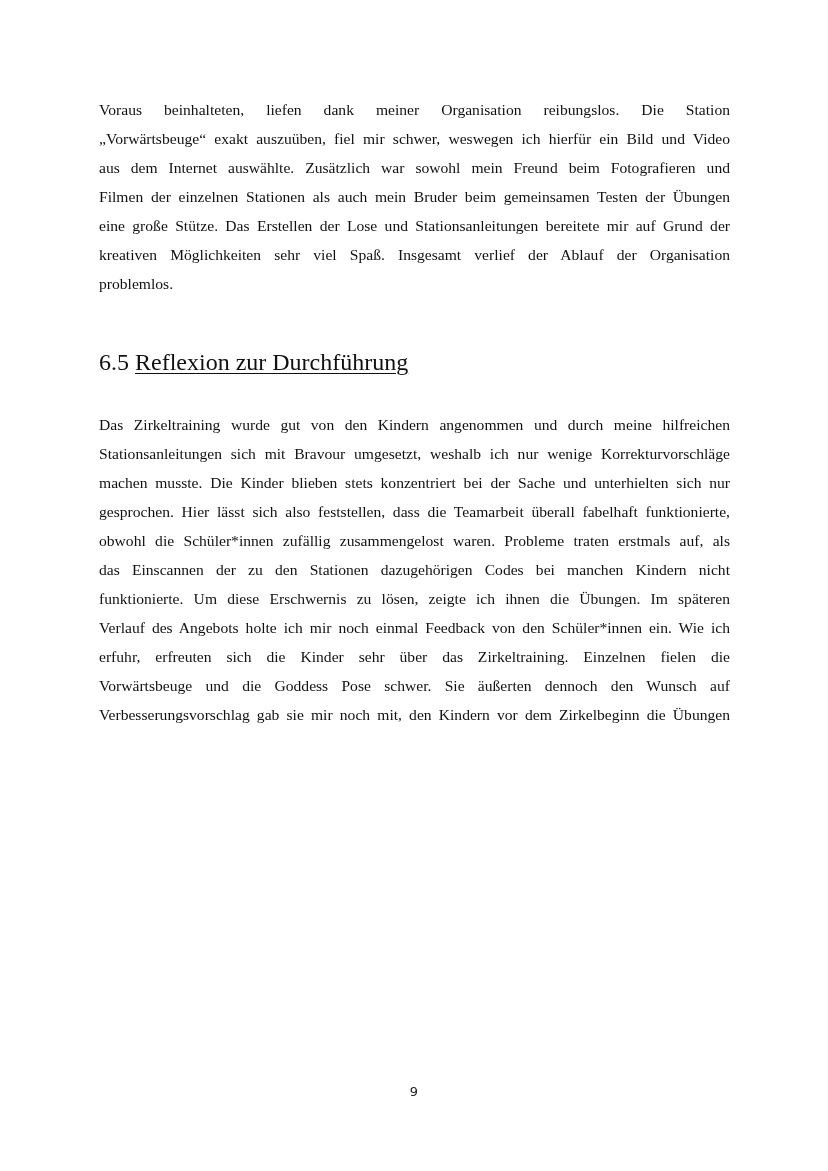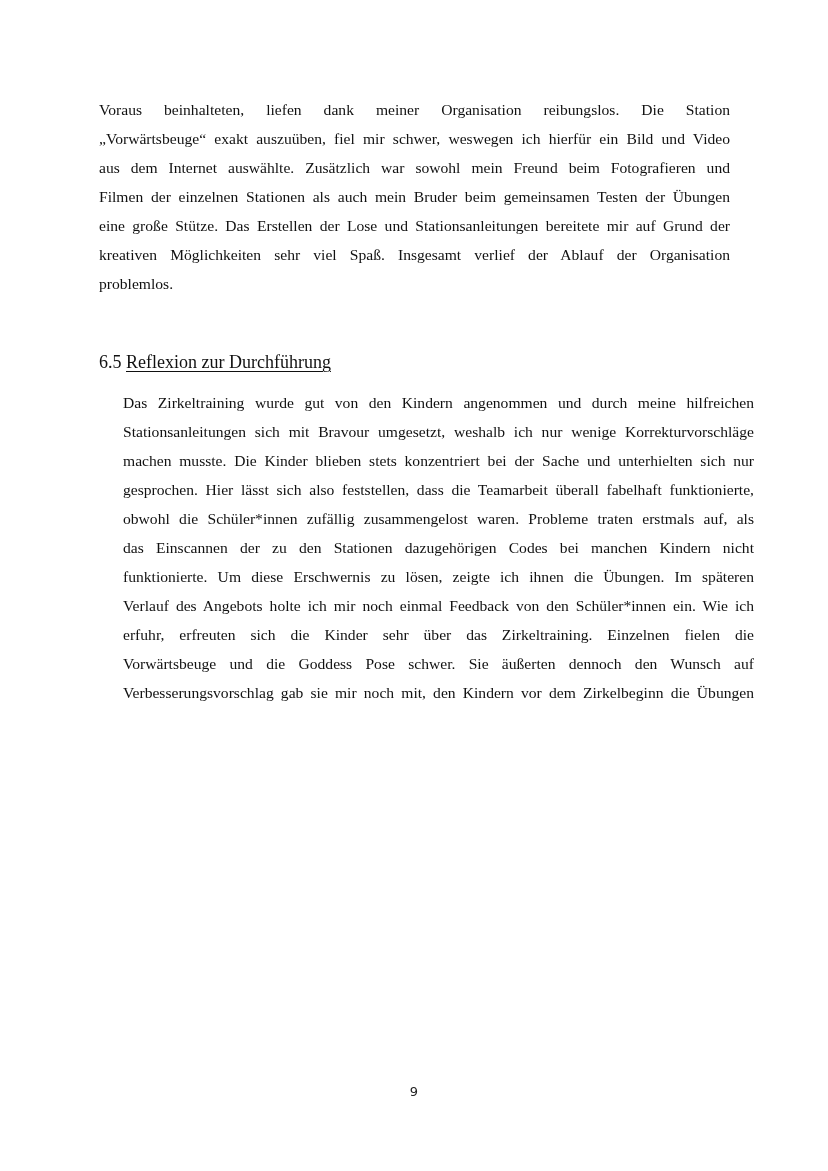--- a/index.html
+++ b/index.html
@@ -1,21 +1,21 @@
 <!DOCTYPE html>
 <html><head>
 <meta charset="utf-8">
 <style>
   html, body { margin: 0; padding: 0; background: #ffffff; }
   body { width: 828px; height: 1171px; position: relative; overflow: hidden; }
   .page { position: absolute; left: 0; top: 0; width: 828px; height: 931px; background: #fff; }
   .block { position: absolute; left: 99px; width: 631px; font-family: "Liberation Serif", "DejaVu Serif", serif; color: #111; }
   .line { display: block; height: 29px; line-height: 29px; font-size: 15.6px; white-space: nowrap; text-align: justify; text-align-last: justify; }
   .line.last { text-align-last: left; }
-  .heading { position: absolute; left: 99px; top: 348px; font-family: "Liberation Serif", "DejaVu Serif", serif; font-size: 18px; color: #111; line-height: 28px; white-space: nowrap; }
+  .heading { position: absolute; left: 99px; top: 348px; font-family: "Liberation Serif", "DejaVu Serif", serif; font-size: 24px; color: #111; line-height: 28px; white-space: nowrap; }
   .heading .title { text-decoration: underline; text-underline-offset: 3px; text-decoration-thickness: 1px; }
   .pagenum { position: absolute; top: 1084px; left: 0; width: 828px; text-align: center; font-family: "DejaVu Sans", "Liberation Sans", sans-serif; font-size: 13px; color: #222; }
 </style>
 </head>
 <body>
 
 <div class="page">
 
   <div class="block" style="top:95px;">
     <span class="line">Voraus beinhalteten, liefen dank meiner Organisation reibungslos. Die Station</span>
@@ -25,21 +25,21 @@
     <span class="line">eine große Stütze. Das Erstellen der Lose und Stationsanleitungen bereitete mir auf Grund der</span>
     <span class="line">kreativen Möglichkeiten sehr viel Spaß. Insgesamt verlief der Ablauf der Organisation</span>
     <span class="line last">problemlos.</span>
   </div>
 
   <div class="heading">
     <span>6.5</span>
     <span class="title">Reflexion zur Durchführung</span>
   </div>
 
-  <div class="block" style="top:388px;margin-left:24px;">
+  <div class="block" style="top:410px;">
     <span class="line">Das Zirkeltraining wurde gut von den Kindern angenommen und durch meine hilfreichen</span>
     <span class="line">Stationsanleitungen sich mit Bravour umgesetzt, weshalb ich nur wenige Korrekturvorschläge</span>
     <span class="line">machen musste. Die Kinder blieben stets konzentriert bei der Sache und unterhielten sich nur</span>
     <span class="line">gesprochen. Hier lässt sich also feststellen, dass die Teamarbeit überall fabelhaft funktionierte,</span>
     <span class="line">obwohl die Schüler*innen zufällig zusammengelost waren. Probleme traten erstmals auf, als</span>
     <span class="line">das Einscannen der zu den Stationen dazugehörigen Codes bei manchen Kindern nicht</span>
     <span class="line">funktionierte. Um diese Erschwernis zu lösen, zeigte ich ihnen die Übungen. Im späteren</span>
     <span class="line">Verlauf des Angebots holte ich mir noch einmal Feedback von den Schüler*innen ein. Wie ich</span>
     <span class="line">erfuhr, erfreuten sich die Kinder sehr über das Zirkeltraining. Einzelnen fielen die</span>
     <span class="line">Vorwärtsbeuge und die Goddess Pose schwer. Sie äußerten dennoch den Wunsch auf</span>

